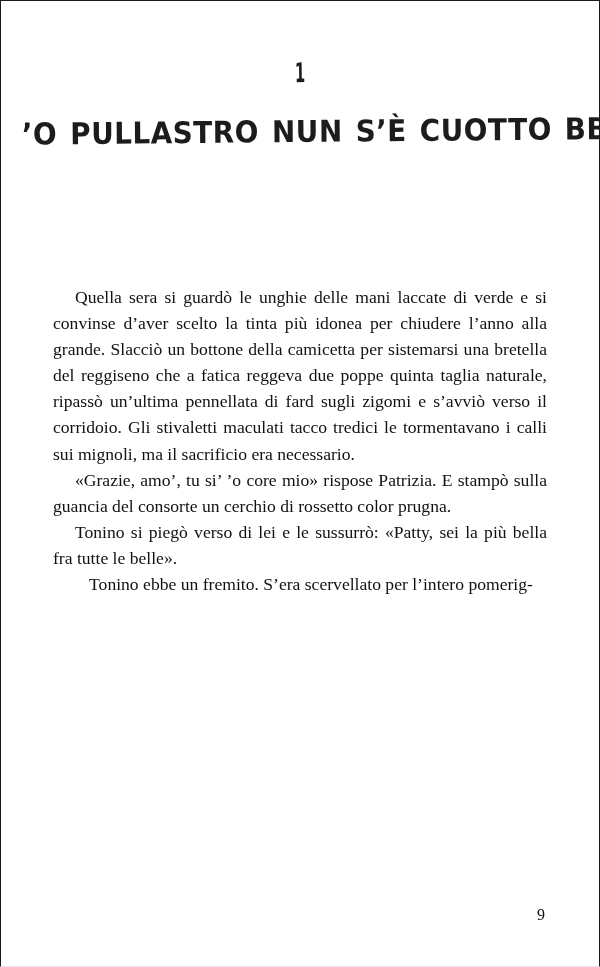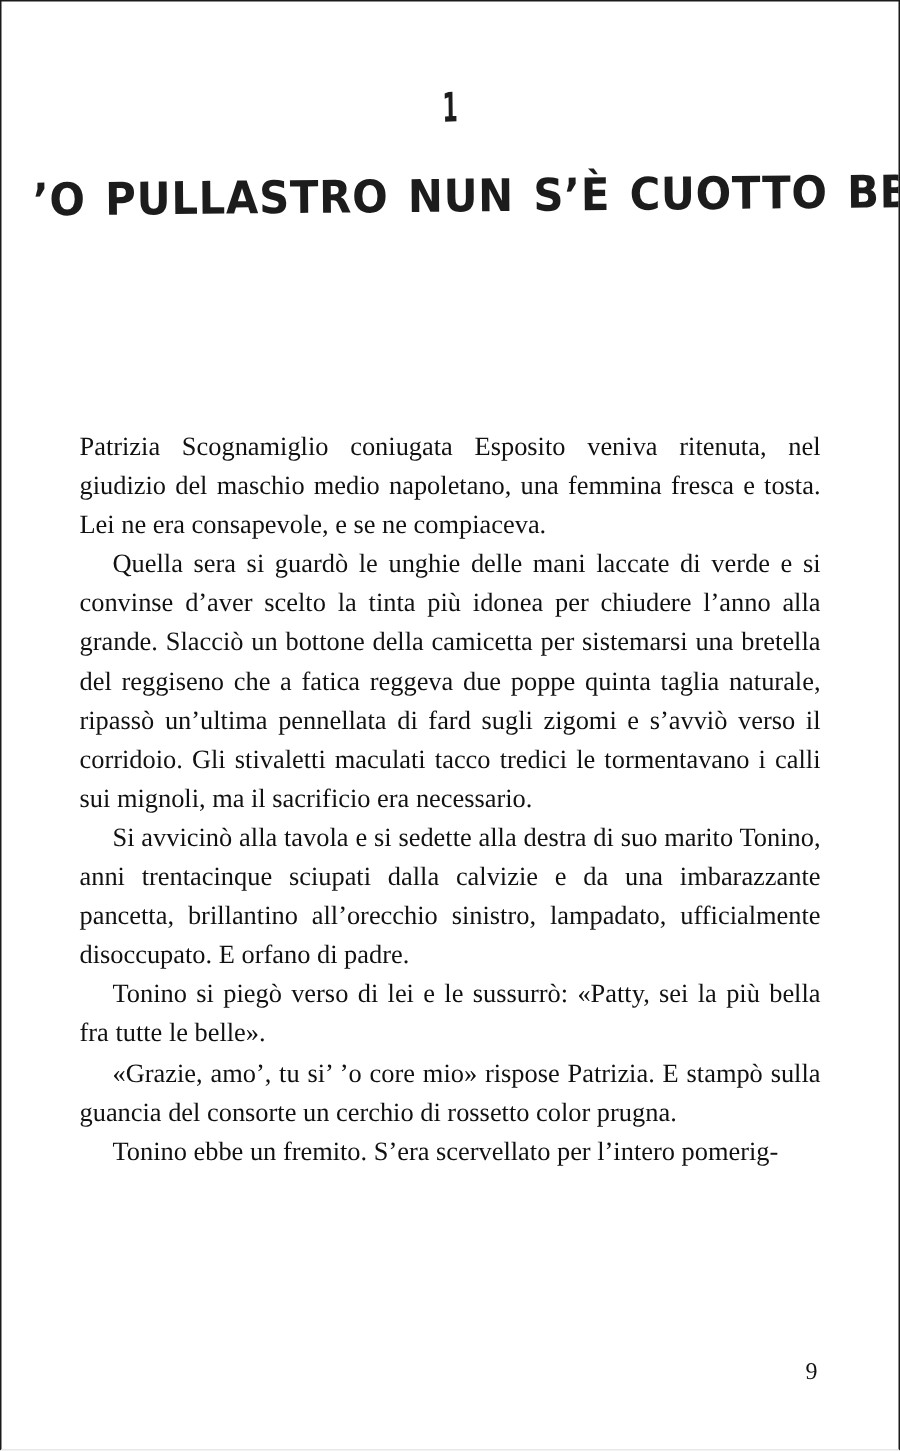--- a/index.html
+++ b/index.html
@@ -83,21 +83,21 @@
     hyphens: manual;
     -webkit-hyphens: manual;
     text-indent: 22px;
   }
 
   .text-block p.first {
     text-indent: 0;
   }
 
   .text-block p:last-child {
-    text-align: left;
+    text-align: center;
   }
 
   
   .folio {
     position: absolute;
     right: 54px;
     bottom: 43px;
     font-size: 16px;
     line-height: 1;
     color: #111111;
@@ -107,23 +107,21 @@
 <body>
 
 <div class="page">
 
   <div class="chapter-head">
     <span class="chapter-number">1</span>
     <span class="chapter-title">’O PULLASTRO NUN S’È CUOTTO BBUONO</span>
   </div>
 
   <div class="text-block">
-    <p class="first">Patrizia Scognamiglio coniugata Esposito veniva ritenuta, nel giudizio del maschio medio napoletano, una femmina fresca e tosta. Lei ne era consapevole, e se ne compiaceva.</p>
     <p>Quella sera si guardò le unghie delle mani laccate di verde e si convinse d’aver scelto la tinta più idonea per chiudere l’anno alla grande. Slacciò un bottone della camicetta per sistemarsi una bretella del reggiseno che a fatica reggeva due poppe quinta taglia naturale, ripassò un’ultima pennellata di fard sugli zigomi e s’avviò verso il corridoio. Gli stivaletti maculati tacco tredici le tormentavano i calli sui mignoli, ma il sacrificio era necessario.</p>
-    <p>Si avvicinò alla tavola e si sedette alla destra di suo marito Tonino, anni trentacinque sciupati dalla calvizie e da una imbarazzante pancetta, brillantino all’orecchio sinistro, lampadato, ufficialmente disoccupato. E orfano di padre.</p>
+    <p>«Grazie, amo’, tu si’ ’o core mio» rispose Patrizia. E stampò sulla guancia del consorte un cerchio di rossetto color prugna.</p>
     <p>Tonino si piegò verso di lei e le sussurrò: «Patty, sei la più bella fra tutte le belle».</p>
-    <p>«Grazie, amo’, tu si’ ’o core mio» rispose Patrizia. E stampò sulla guancia del consorte un cerchio di rossetto color prugna.</p>
     <p>Tonino ebbe un fremito. S’era scervellato per l’intero pomerig-</p>
   </div>
 
   <div class="folio">9</div>
 
 </div>
 
 </body></html>

